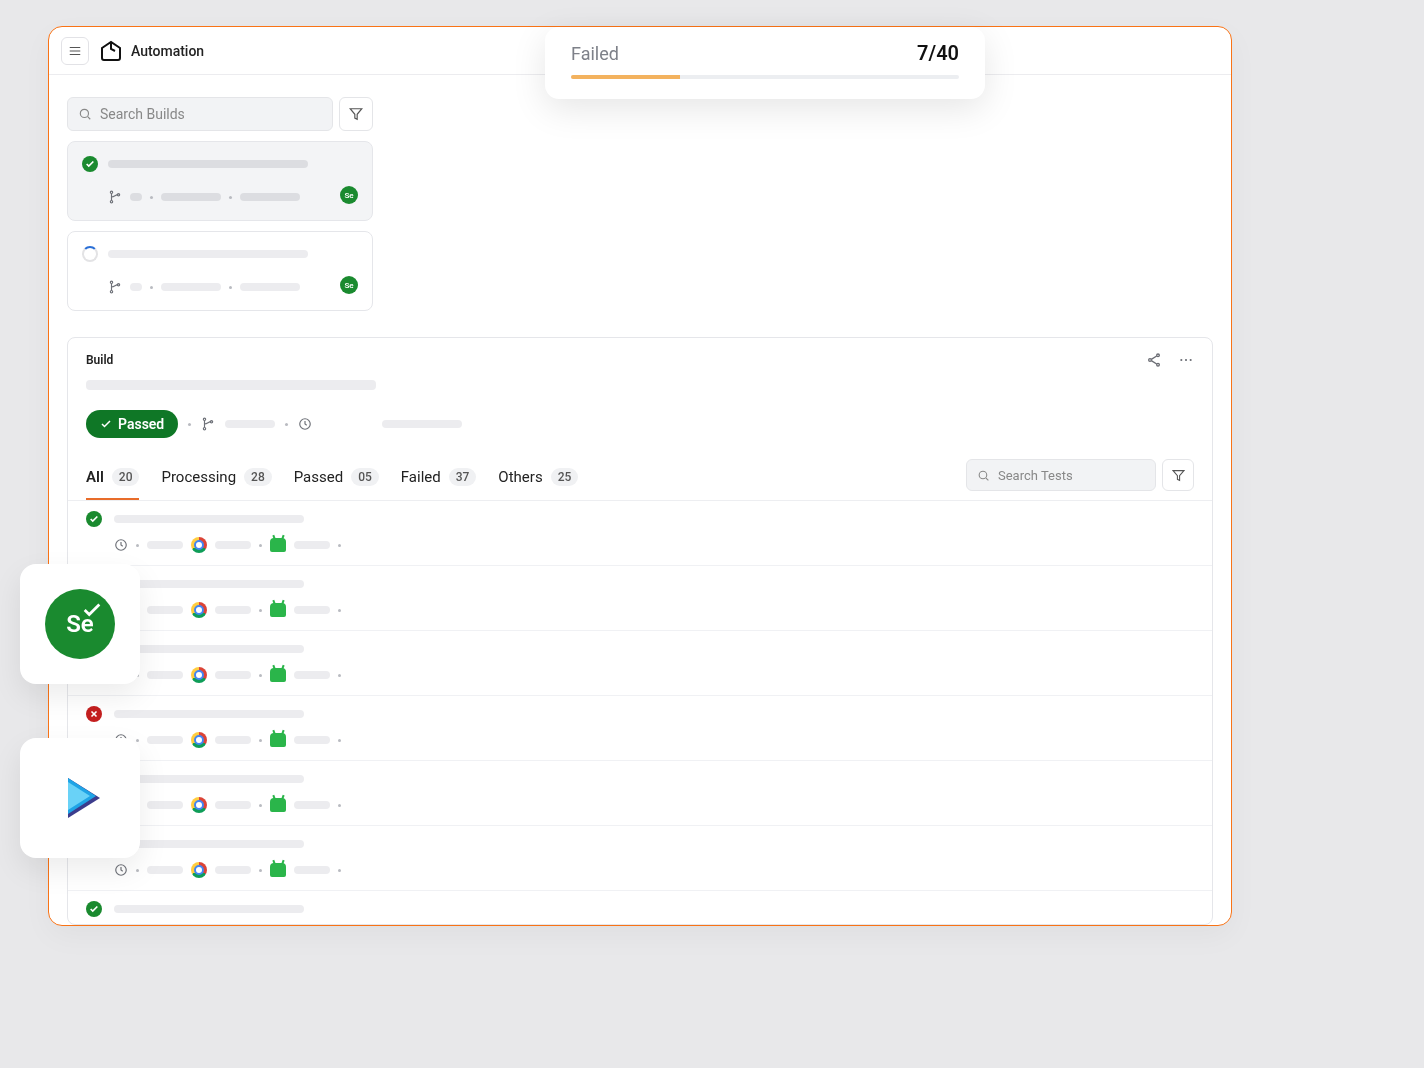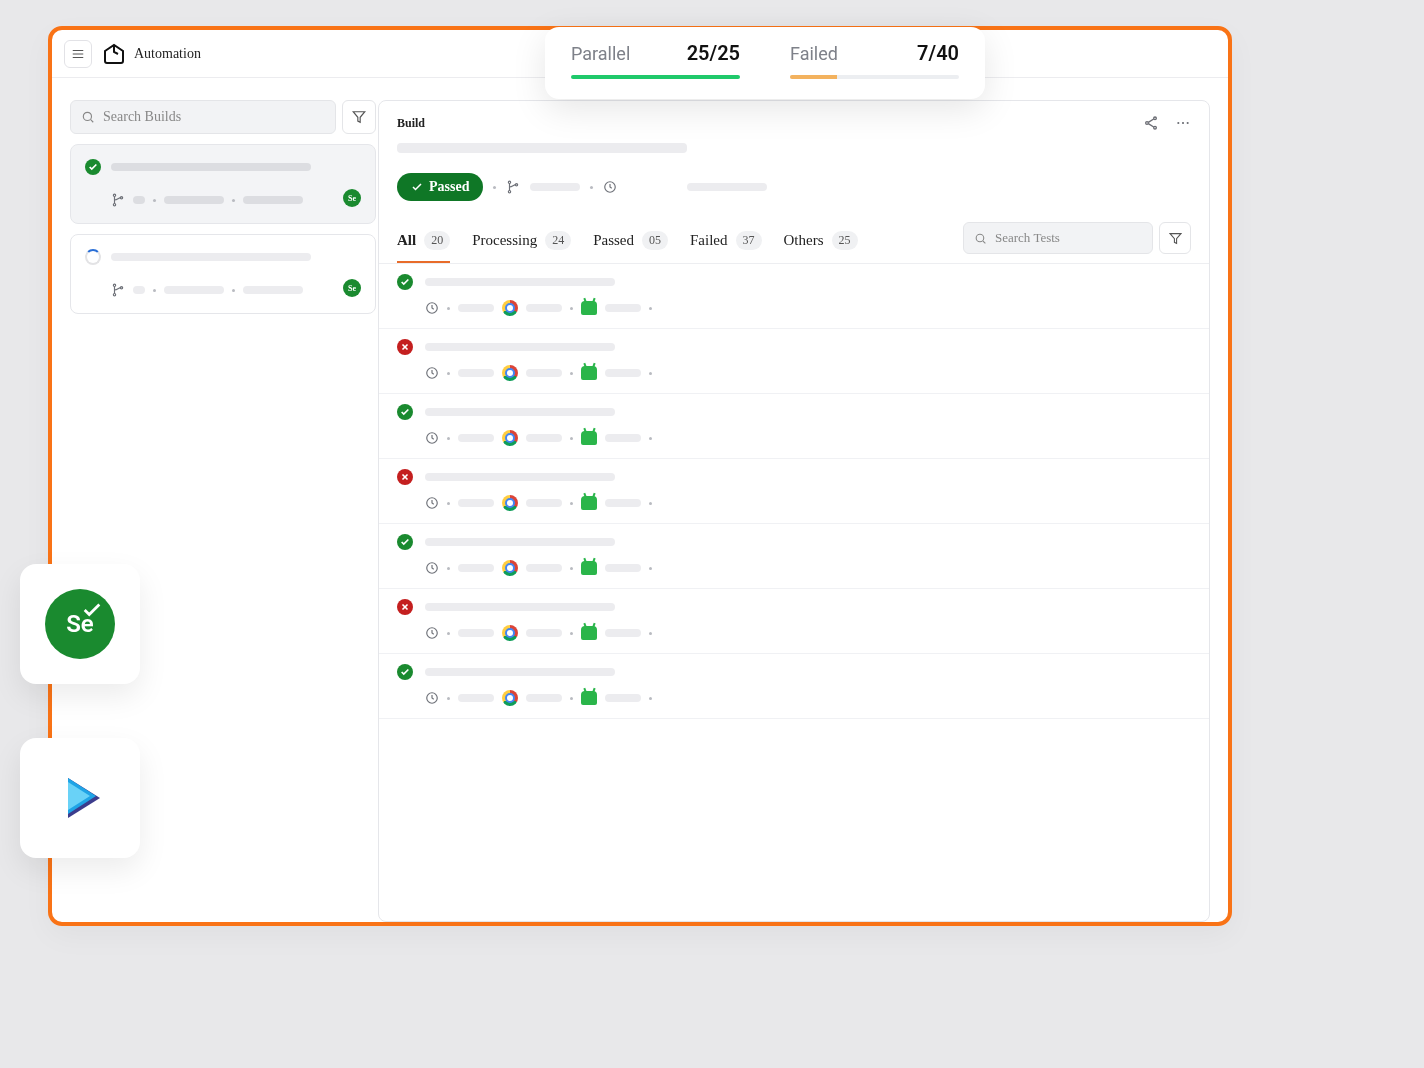--- a/index.html
+++ b/index.html
@@ -11,25 +11,24 @@
     position: relative;
     overflow: hidden;
   }
   .window {
     position: absolute;
     left: 48px;
     top: 26px;
     width: 1184px;
     height: 900px;
     background: #fff;
-    border: 4px solid #f97316;
+    border: 1px solid #f97316;
     border-radius: 14px;
     box-shadow: 0 10px 30px rgba(0,0,0,0.04);
     overflow: hidden;
-    font-family: Liberation Serif, serif;
   }
   .titlebar {
     height: 48px;
     display: flex;
     align-items: center;
     padding: 0 12px;
     border-bottom: 1px solid #ececef;
   }
   .hamburger {
     width: 28px; height: 28px;
@@ -37,21 +36,22 @@
     border-radius: 6px;
     display: flex; align-items: center; justify-content: center;
     color: #555;
   }
   .logo { margin-left: 10px; display: flex; align-items: center; color: #111; }
   .title-text { margin-left: 8px; font-size: 14px; color: #222; font-weight: 500; }
   .content {
     display: flex;
     height: calc(100% - 48px);
     padding: 22px 18px 0 18px;
-    gap: 2px;
+    gap: 26px;
+    flex-direction: column;
   }
   
   .left {
     width: 306px;
     flex-shrink: 0;
   }
   .search-row { display: flex; gap: 6px; }
   .search-input {
     flex: 1;
     height: 34px;
@@ -341,21 +341,21 @@
       </div>
 
       <div class="tabs-row">
         <div class="tabs" id="tabs-container">
             <div class="tab active">
               <span>All</span>
               <span class="count">20</span>
             </div>
             <div class="tab">
               <span>Processing</span>
-              <span class="count">24</span>
+              <span class="count">28</span>
             </div>
             <div class="tab">
               <span>Passed</span>
               <span class="count">05</span>
             </div>
             <div class="tab">
               <span>Failed</span>
               <span class="count">37</span>
             </div>
             <div class="tab">
@@ -550,29 +550,20 @@
               <div class="ph" style="width:36px;background:#ececef"></div>
               <span class="dot"></span>
             </div>
           </div>
         </div>
     </div>
   </div>
 </div>
 
 <div class="float-metrics">
-  <div class="metric">
-    <div class="metric-row">
-      <span class="metric-label">Parallel</span>
-      <span class="metric-val">25/25</span>
-    </div>
-    <div class="bar">
-        <div class="bar-fill" id="bar-parallel" style="width: 100%; background: rgb(31, 201, 107);"></div>
-      </div>
-  </div>
   <div class="metric">
     <div class="metric-row">
       <span class="metric-label">Failed</span>
       <span class="metric-val">7/40</span>
     </div>
     <div class="bar">
         <div class="bar-fill" id="bar-queued" style="width: 28%; background: rgb(243, 178, 94);"></div>
       </div>
   </div>
 </div>

